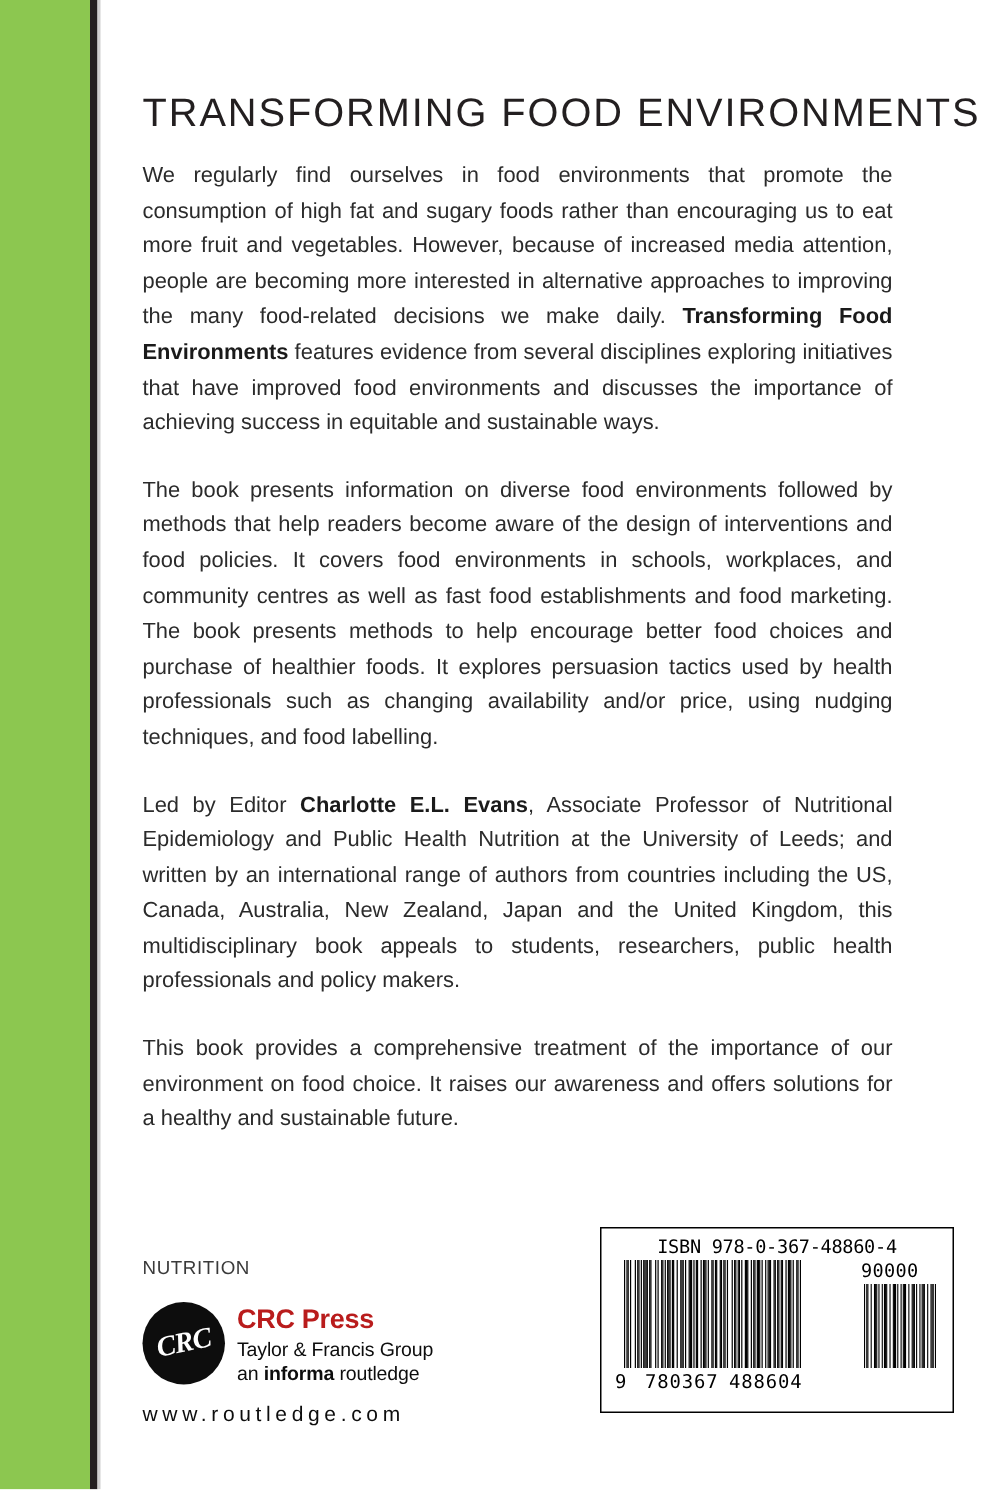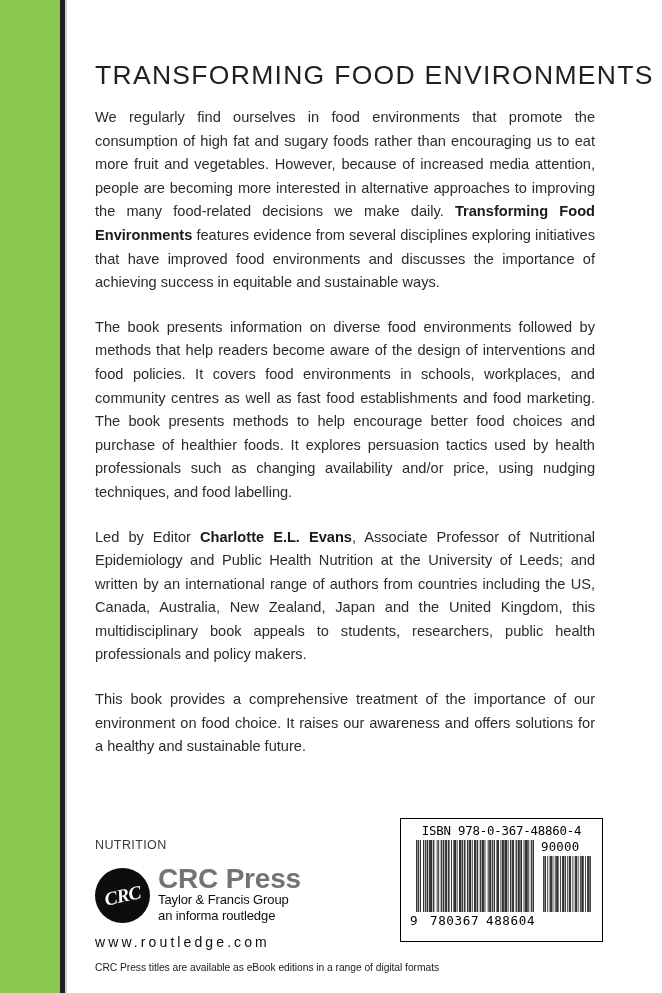--- a/index.html
+++ b/index.html
@@ -129,61 +129,61 @@
     font-size: 19px;
     letter-spacing: -0.5px;
     transform: rotate(-12deg);
   }
   .imprint-text {
     position: absolute;
     left: 63px;
     top: -2px;
   }
   .imprint-name {
-    font-size: 28px;
+    font-size: 18px;
     font-weight: bold;
-    color: #737373;
+    color: #b91c1c;
     line-height: 26px;
     letter-spacing: -0.2px;
   }
   .imprint-group {
     font-size: 13px;
     font-weight: normal;
     color: #0d0d0d;
     line-height: 16px;
     letter-spacing: -0.1px;
   }
   .imprint-informa {
     font-size: 13px;
     font-weight: normal;
     color: #0d0d0d;
     line-height: 16px;
     letter-spacing: -0.1px;
   }
-  .imprint-informa b { font-weight: normal; }
+  .imprint-informa b { font-weight: bold; }
   .website {
     margin-top: 4px;
     font-size: 14px;
     font-weight: 500;
     letter-spacing: 3.1px;
     color: #0d0d0d;
   }
   .ebook-note {
     margin-top: 12px;
     font-size: 10.3px;
     color: #1c1c1c;
     letter-spacing: -0.05px;
   }
 
   
   .barcode-box {
     position: absolute;
     left: 400px;
     top: 818px;
-    width: 203px;
+    width: 236px;
     height: 124px;
     border: 1.5px solid #000000;
     background: #ffffff;
     box-sizing: border-box;
     padding: 5px 7px 4px 7px;
   }
   .isbn-line {
     font-family: "DejaVu Sans Mono", monospace;
     font-size: 12.4px;
     letter-spacing: -0.2px;
@@ -283,21 +283,20 @@
         </div>
         <div class="imprint-text">
           <div class="imprint-name">CRC Press</div>
           <div class="imprint-group">Taylor &amp; Francis Group</div>
           <div class="imprint-informa"><span>an </span><b>informa</b><span> routledge</span></div>
         </div>
       </div>
 
       <div class="website">www.routledge.com</div>
 
-      <div class="ebook-note">CRC Press titles are available as eBook editions in a range of digital formats</div>
     </div>
   </div>
 
   <div class="barcode-box">
     <div class="isbn-line">ISBN 978-0-367-48860-4</div>
     <div class="bars-row">
       <svg class="bars-main" id="bars-main" viewBox="0 0 148 72" preserveAspectRatio="none">
           <rect x="0" y="0" width="1" height="72" fill="#000"></rect>
           <rect x="2" y="0" width="1" height="72" fill="#000"></rect>
           <rect x="3" y="0" width="1" height="72" fill="#000"></rect>

